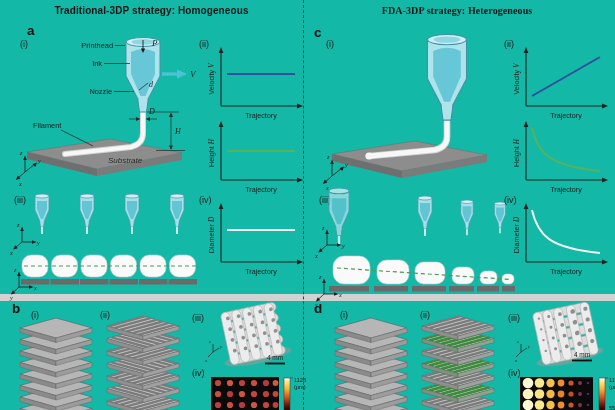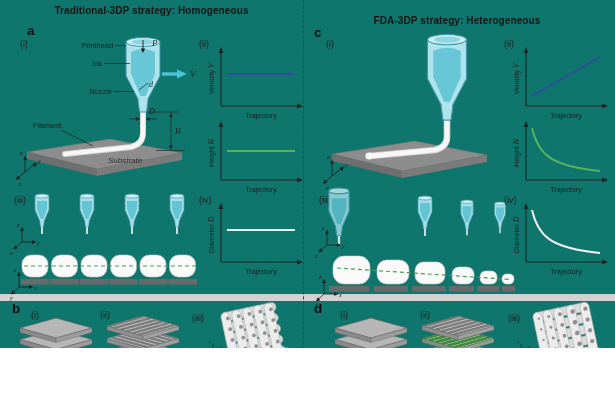--- a/index.html
+++ b/index.html
@@ -1,16 +1,16 @@
 <!DOCTYPE html>
 <html><head>
 <meta charset="utf-8">
 <style>
   html,body{margin:0;padding:0;}
-  .page{position:relative;width:615px;height:348px;background:#0f766e;overflow:hidden;
+  .page{position:relative;width:615px;height:410px;background:#14b8a6;overflow:hidden;
         font-family:"Liberation Sans",sans-serif;}
   .seam{position:absolute;left:0;top:294px;width:615px;height:7px;background:#d2d2d2;}
   .divider{position:absolute;left:303px;top:0;width:0;height:410px;border-left:1.6px dashed #3f3f3f;}
   .ttl{position:absolute;font-weight:bold;font-size:10px;color:#141414;text-align:center;letter-spacing:.1px;}
   .pl{position:absolute;font-weight:bold;font-size:13.5px;color:#101010;}
   .rn{position:absolute;font-size:9px;color:#1c1c1c;}
   svg{position:absolute;overflow:visible;}
   svg text{font-family:"Liberation Sans",sans-serif;fill:#1c1c1c;}
   .lab{font-size:7.4px;}
   .var{font-family:"Liberation Serif",serif;font-style:italic;}
@@ -351,21 +351,21 @@
         <circle cx="43" cy="28" r="3.1" fill="#cf5742"></circle>
         <circle cx="55" cy="28" r="3.1" fill="#c5463b"></circle>
         <circle cx="64.5" cy="28" r="2.9" fill="#c03e3c"></circle>
   </g>
   <rect x="73" y="1" width="6" height="32" fill="url(#cb)" stroke="#333" stroke-width="0.5"></rect>
   <line x1="79" y1="1" x2="82" y2="1" stroke="#333" stroke-width="0.6"></line>
   <text x="83" y="5" class="cbl">1128</text>
   <text x="83" y="12" class="cbl">(μm)</text>
 </svg>
 
-<div class="ttl" style="left:307px;top:15px;width:300px;">FDA-3DP strategy: Heterogeneous</div>
+<div class="ttl" style="left:307px;top:5px;width:300px;font-family:Liberation Serif, serif;">FDA-3DP strategy: Heterogeneous</div>
 <div class="pl" style="left:314px;top:25px;">c</div>
 <div class="rn" style="left:326px;top:39px;">(i)</div>
 
 <svg style="left:320px;top:31px;" width="190" height="182" viewBox="0 0 190 182">
   <g>
     <polygon points="12,123 95,110 167,124 82,140" fill="#8d8d8d" stroke="#6c6c6c" stroke-width="0.5"></polygon>
     <polygon points="12,123 82,140 82,147 12,130" fill="#6f6f6f"></polygon>
     <polygon points="82,140 167,124 167,131 82,147" fill="#7b7b7b"></polygon>
   </g>
   <path d="M127,90 L127,106 Q127,116 115,119 L50,125" fill="none" stroke="#d2d2d2" stroke-width="6.6" stroke-linecap="round"></path>

